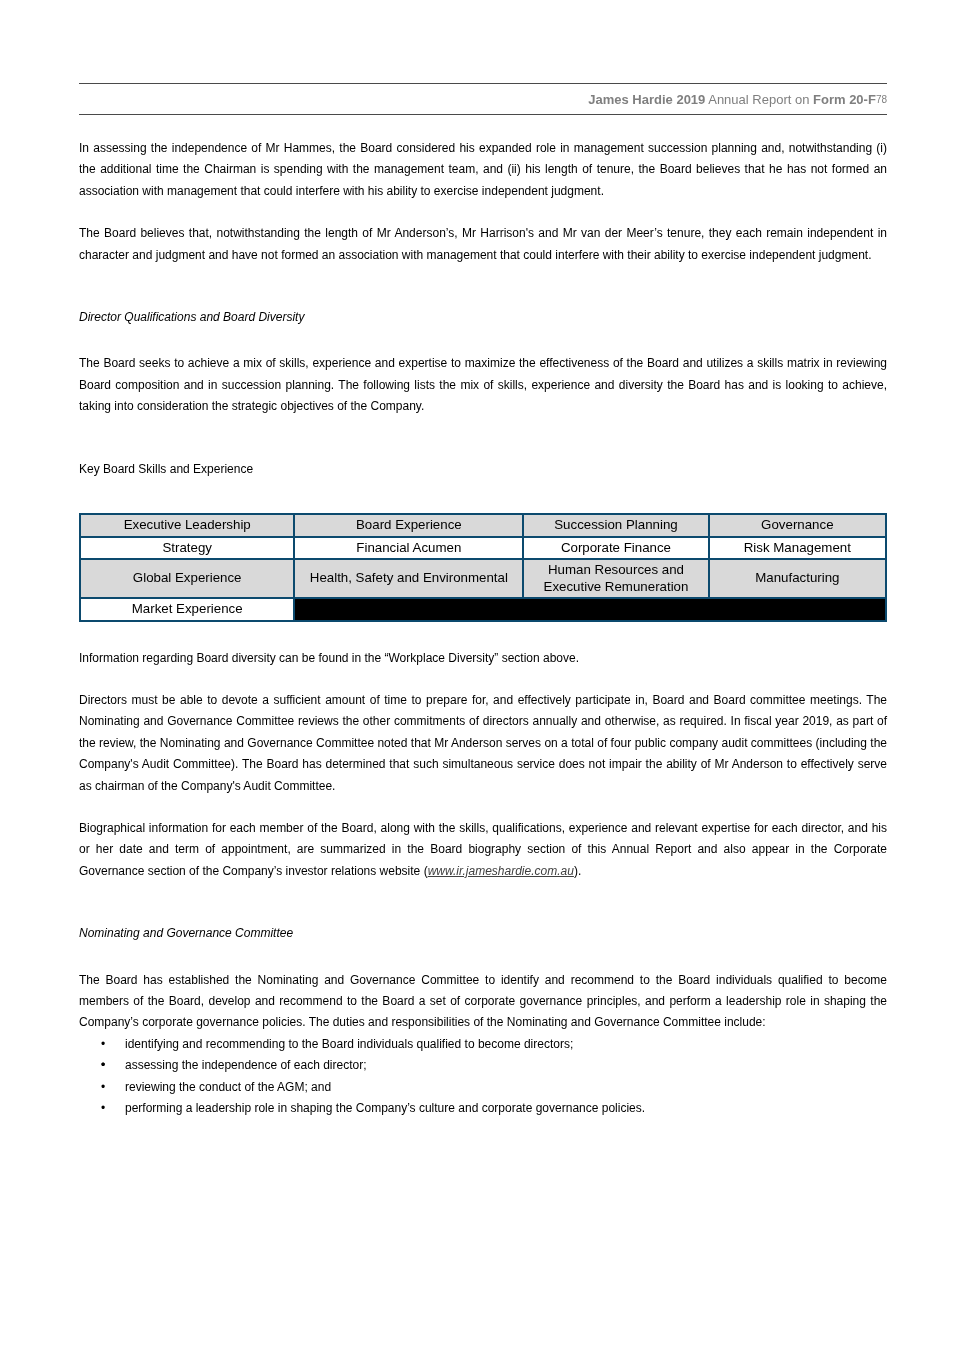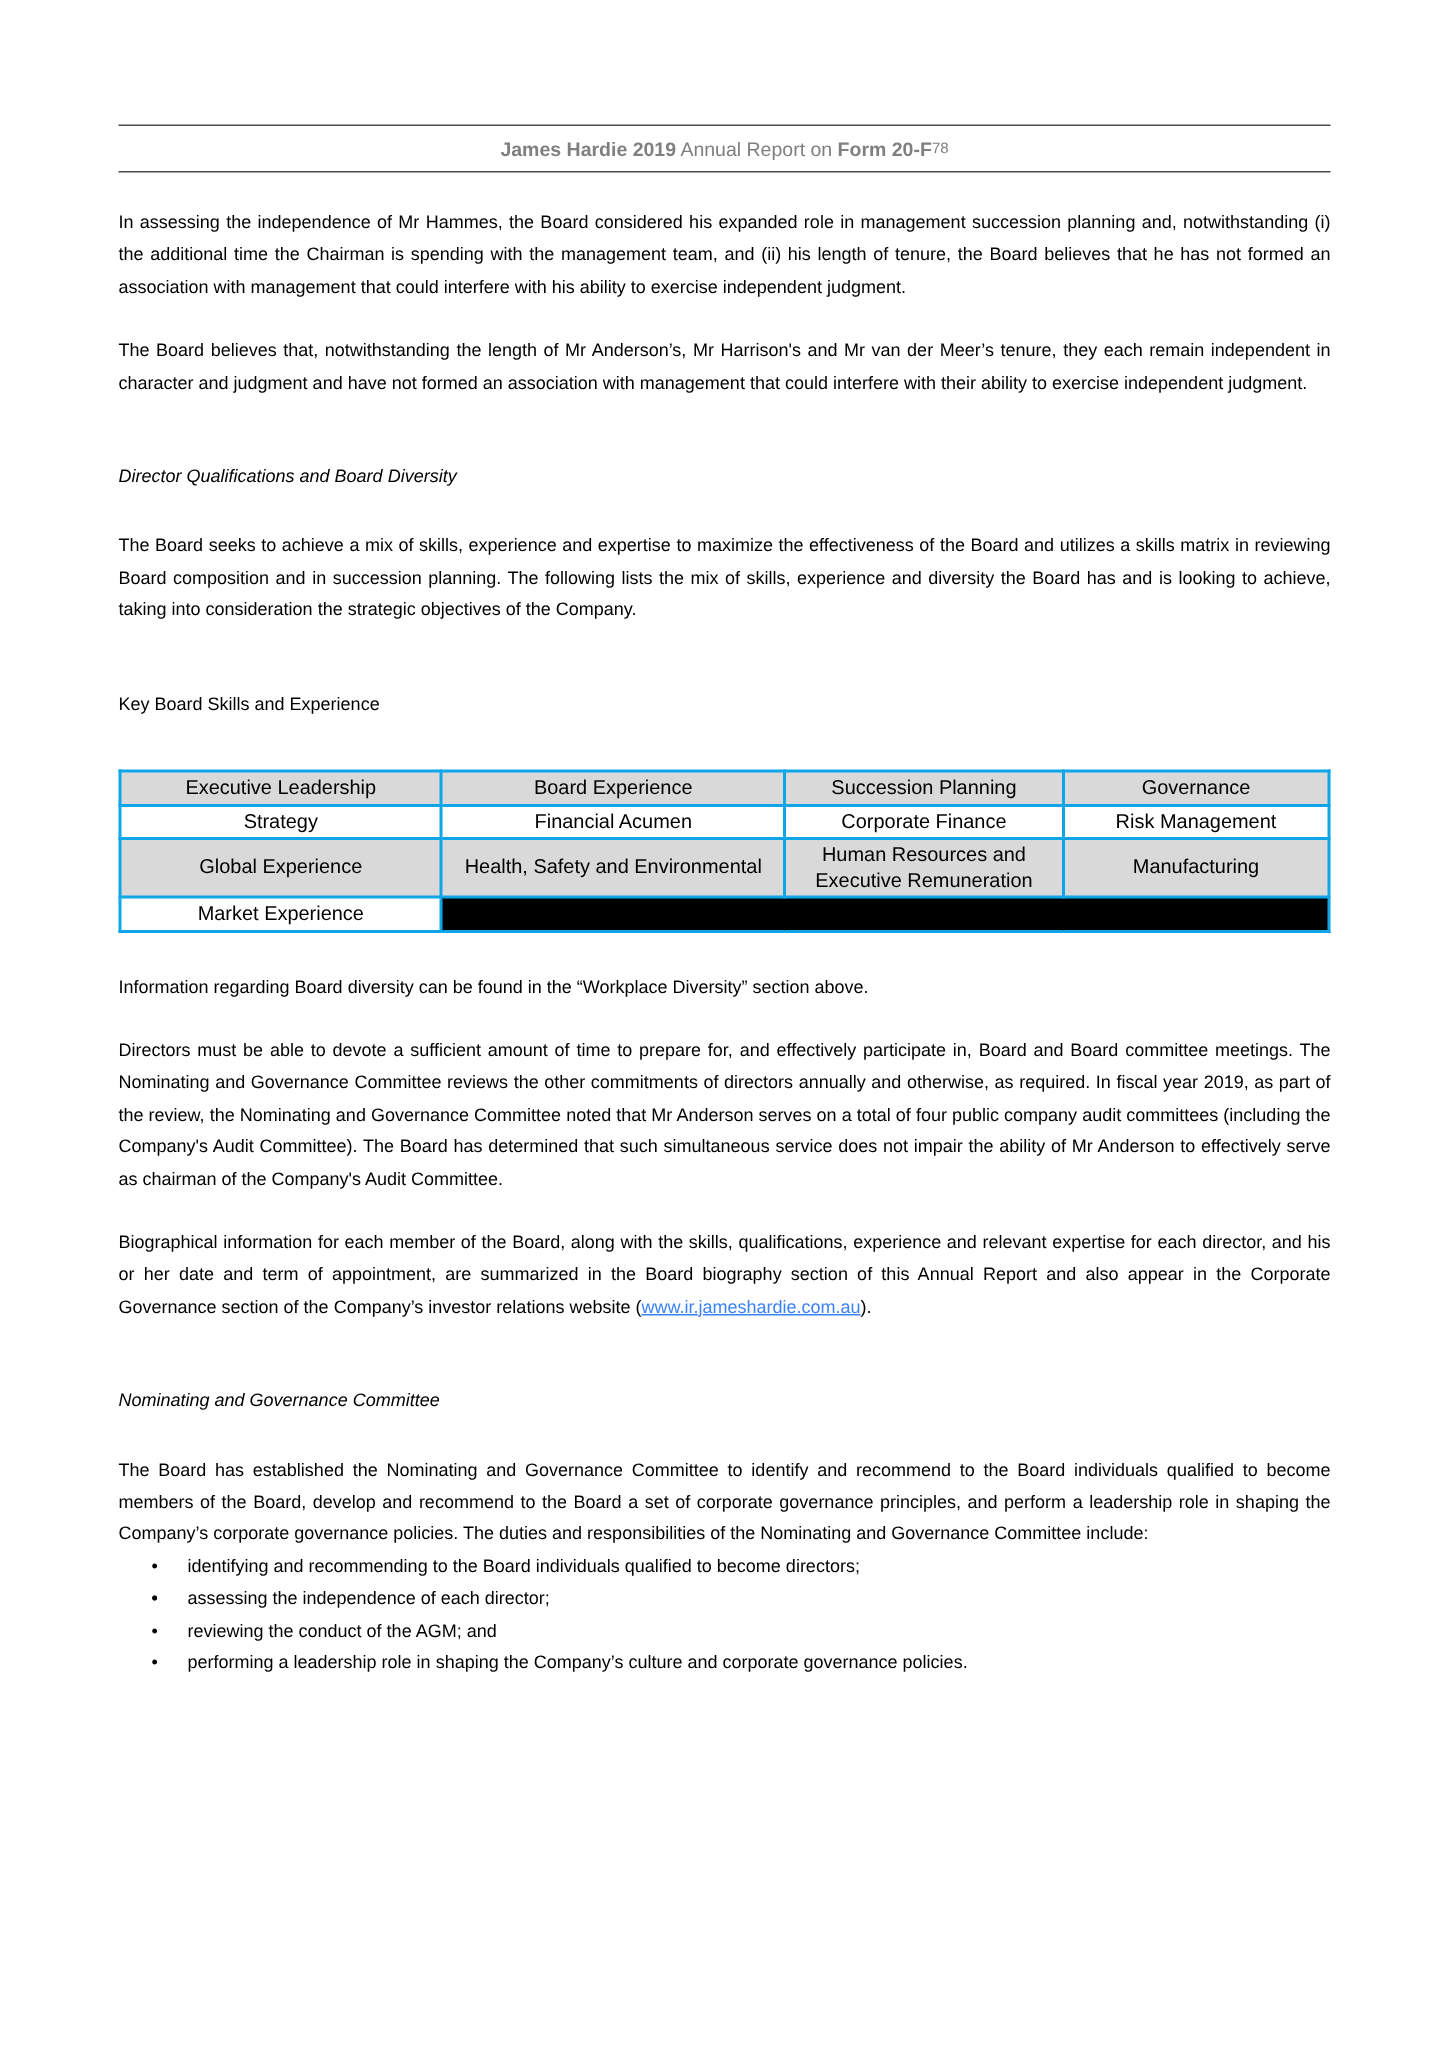--- a/index.html
+++ b/index.html
@@ -26,21 +26,21 @@
   .header-rule {
     border: 0;
     border-top: 1.5px solid #4a4a4a;
     height: 0;
   }
   .header-rule.top { margin-top: 83px; }
   .header-row {
     height: 30px;
     display: flex;
     align-items: center;
-    justify-content: center;
+    justify-content: flex-end;
     color: #7f7f7f;
     font-size: 13px;
   }
   .header-title .bold { font-weight: bold; }
   .page-number { font-size: 10px; color: #7f7f7f; }
   
   main { padding-top: 23px; }
   p, h3, li {
     font-size: 12px;
     line-height: 21.4px;
@@ -49,33 +49,34 @@
     text-align: justify;
     margin: 0 0 21px 0;
   }
   h3 {
     font-weight: normal;
     margin: 41px 0 25px 0;
   }
   h3.italic { font-style: italic; }
   h3.underlined { text-underline-offset: 3px; }
   .doc-link {
-    color: #3b82f6;
+    color: #404040;
     text-decoration: underline;
     cursor: pointer;
+    font-style: italic;
   }
   
   table.skills {
     width: 100%;
     border-collapse: collapse;
     table-layout: fixed;
     margin: 33px 0 26px 0;
   }
   table.skills td {
-    border: 2px solid #0ea5e9;
+    border: 2px solid #0c4a6e;
     text-align: center;
     vertical-align: middle;
     font-size: 13.3px;
     line-height: 16.5px;
     padding: 2px 4px;
   }
   table.skills tr.r1 td, table.skills tr.r2 td, table.skills tr.r4 td { height: 22px; }
   table.skills tr.r3 td { height: 38px; }
   td.shaded { background: #d9d9d9; }
   td.filled-black { background: #000000; border-color: #000000; }

